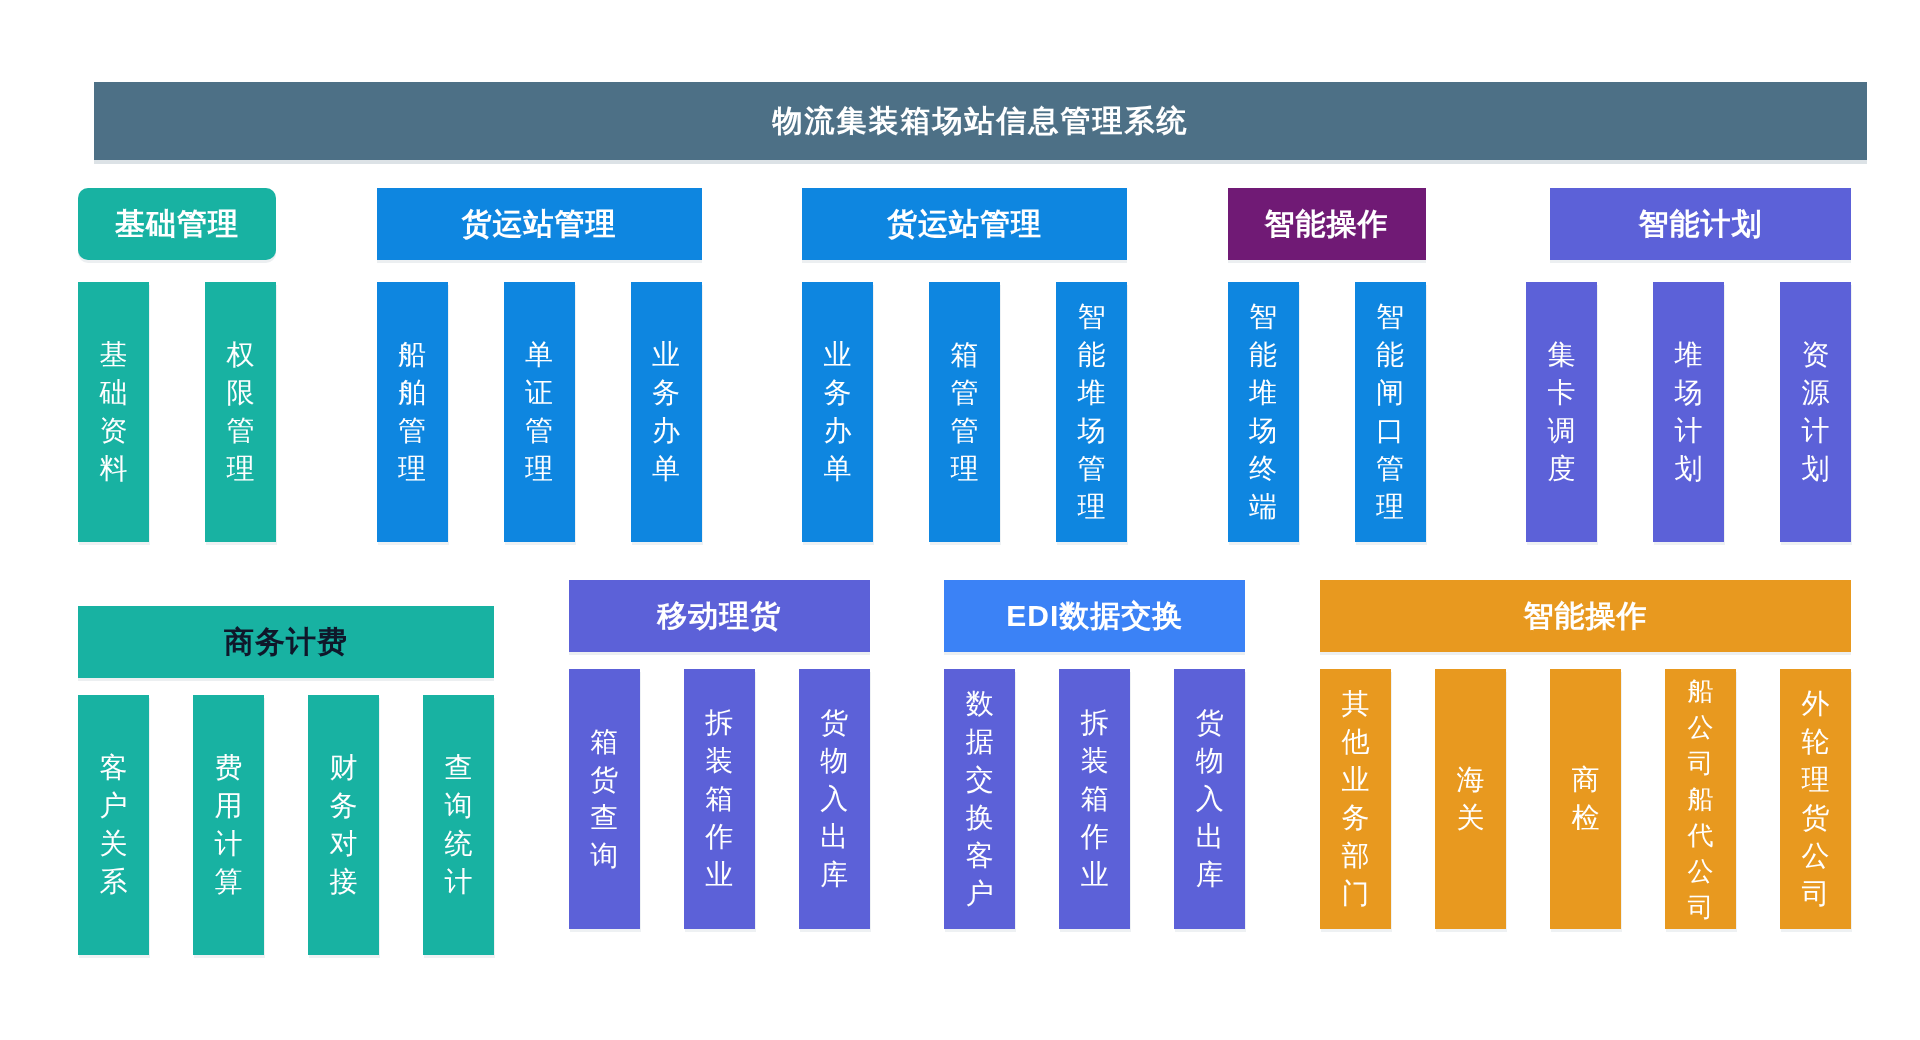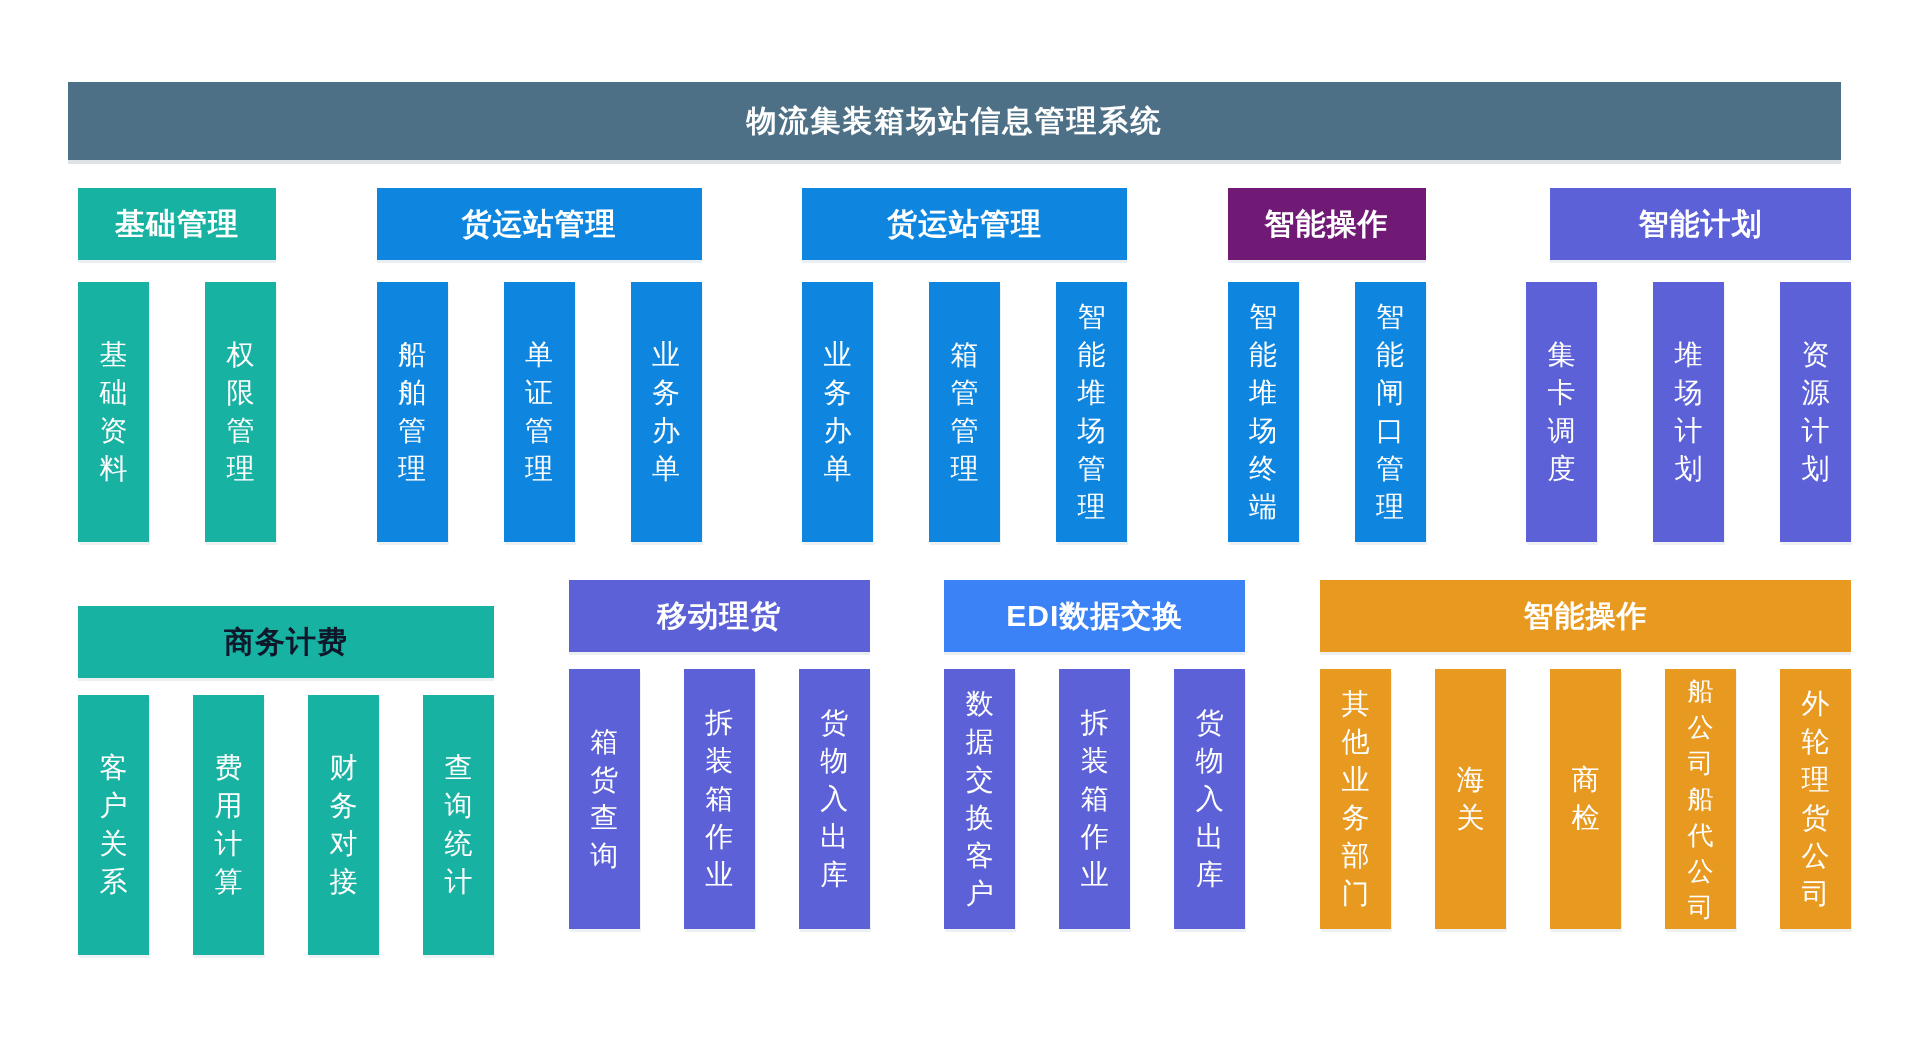--- a/index.html
+++ b/index.html
@@ -6,21 +6,21 @@
   body { font-family: "Liberation Sans", "DejaVu Sans", sans-serif; }
   .canvas {
     position: relative;
     width: 1920px;
     height: 1040px;
     background: #ffffff;
     overflow: hidden;
   }
   .banner {
     position: absolute;
-    left: 68px; top: 82px;
+    left: 94px; top: 82px;
     width: 1773px; height: 78px;
     display: flex; align-items: center; justify-content: center;
     color: #ffffff;
     font-size: 30px;
     font-weight: bold;
     letter-spacing: 2px;
     box-shadow: 0 4px 0 rgba(130,150,165,0.28);
   }
   .row {
     position: absolute;
@@ -66,21 +66,21 @@
 </style>
 </head>
 <body style="background: rgb(255, 255, 255);">
 
 <div class="canvas">
   <div class="banner" style="background: rgb(77, 112, 134); color: rgb(255, 255, 255);">
     <span>物流集装箱场站信息管理系统</span>
   </div>
   <div class="row row-1">
       <div class="group">
-        <div class="group-header" style="background: rgb(24, 178, 162); color: rgb(255, 255, 255);">基础管理</div>
+        <div class="group-header" style="background: rgb(24, 178, 162); color: rgb(255, 255, 255); border-radius: 10px;">基础管理</div>
         <div class="group-cols">
           <div class="col-box" style="background: rgb(24, 178, 162);">
             <span class="vtext" style="color: rgb(255, 255, 255);">基
 础
 资
 料</span>
           </div>
           <div class="col-box" style="background: rgb(24, 178, 162);">
             <span class="vtext" style="color: rgb(255, 255, 255);">权
 限

